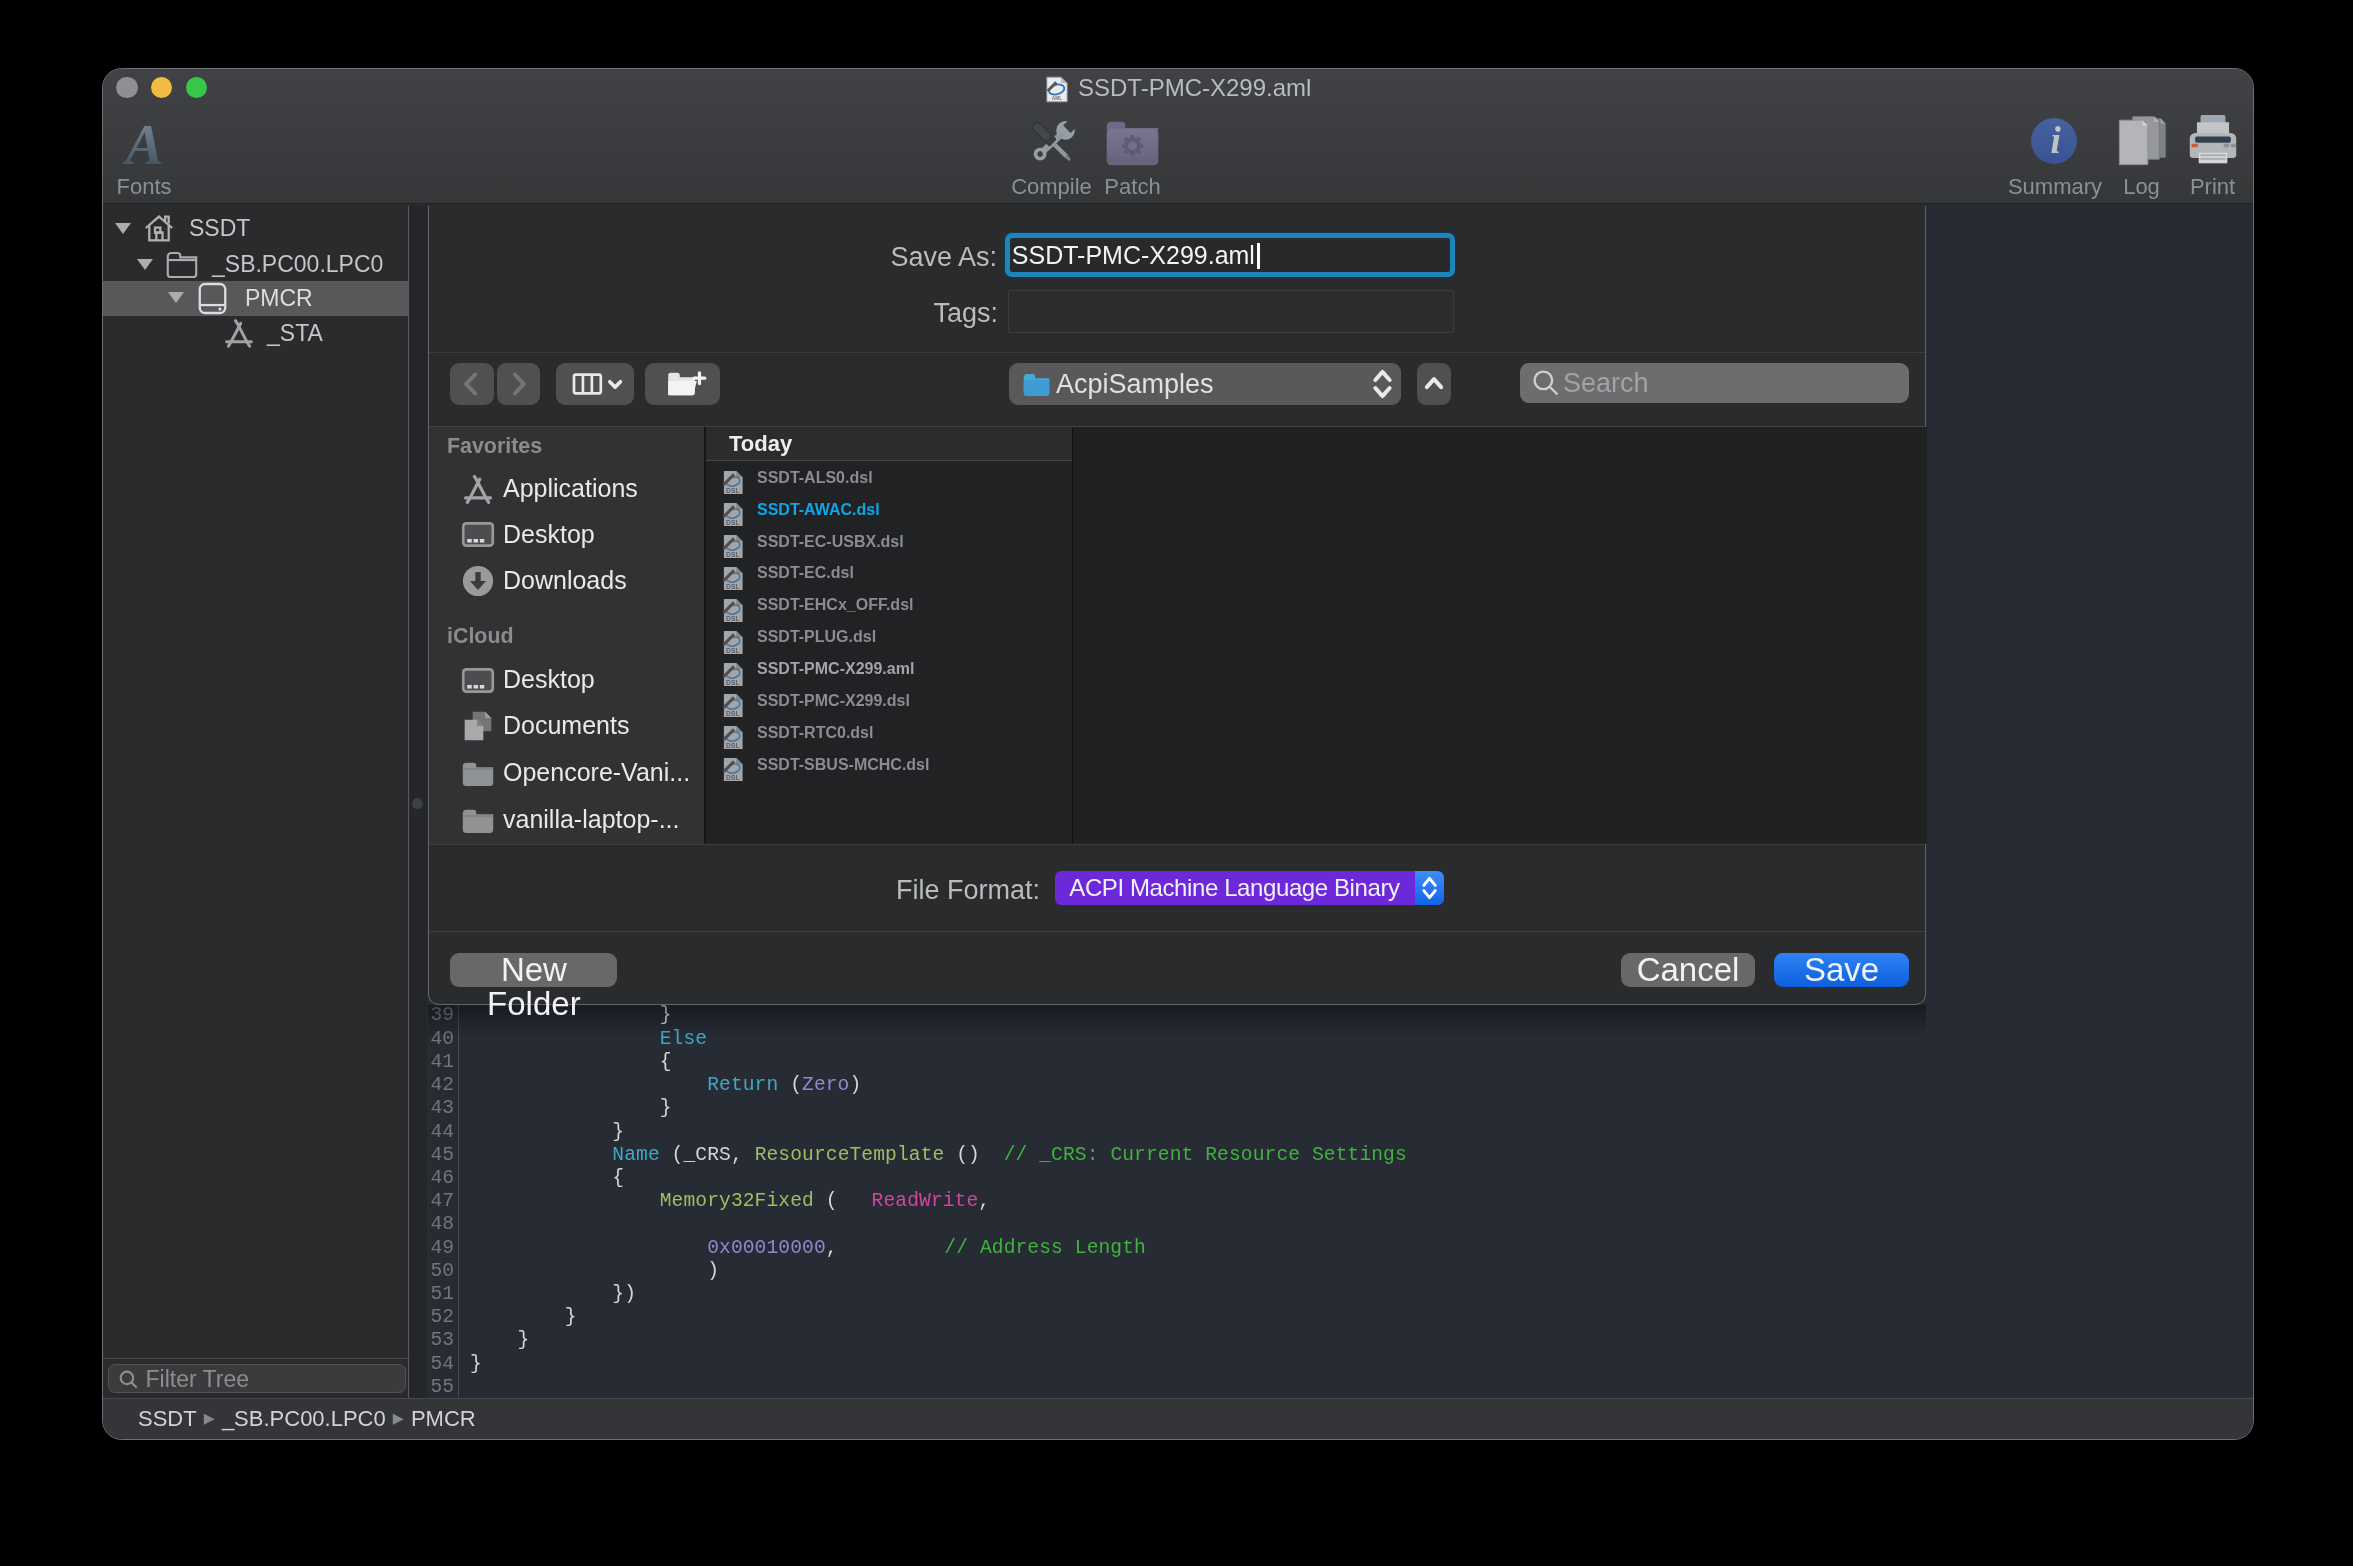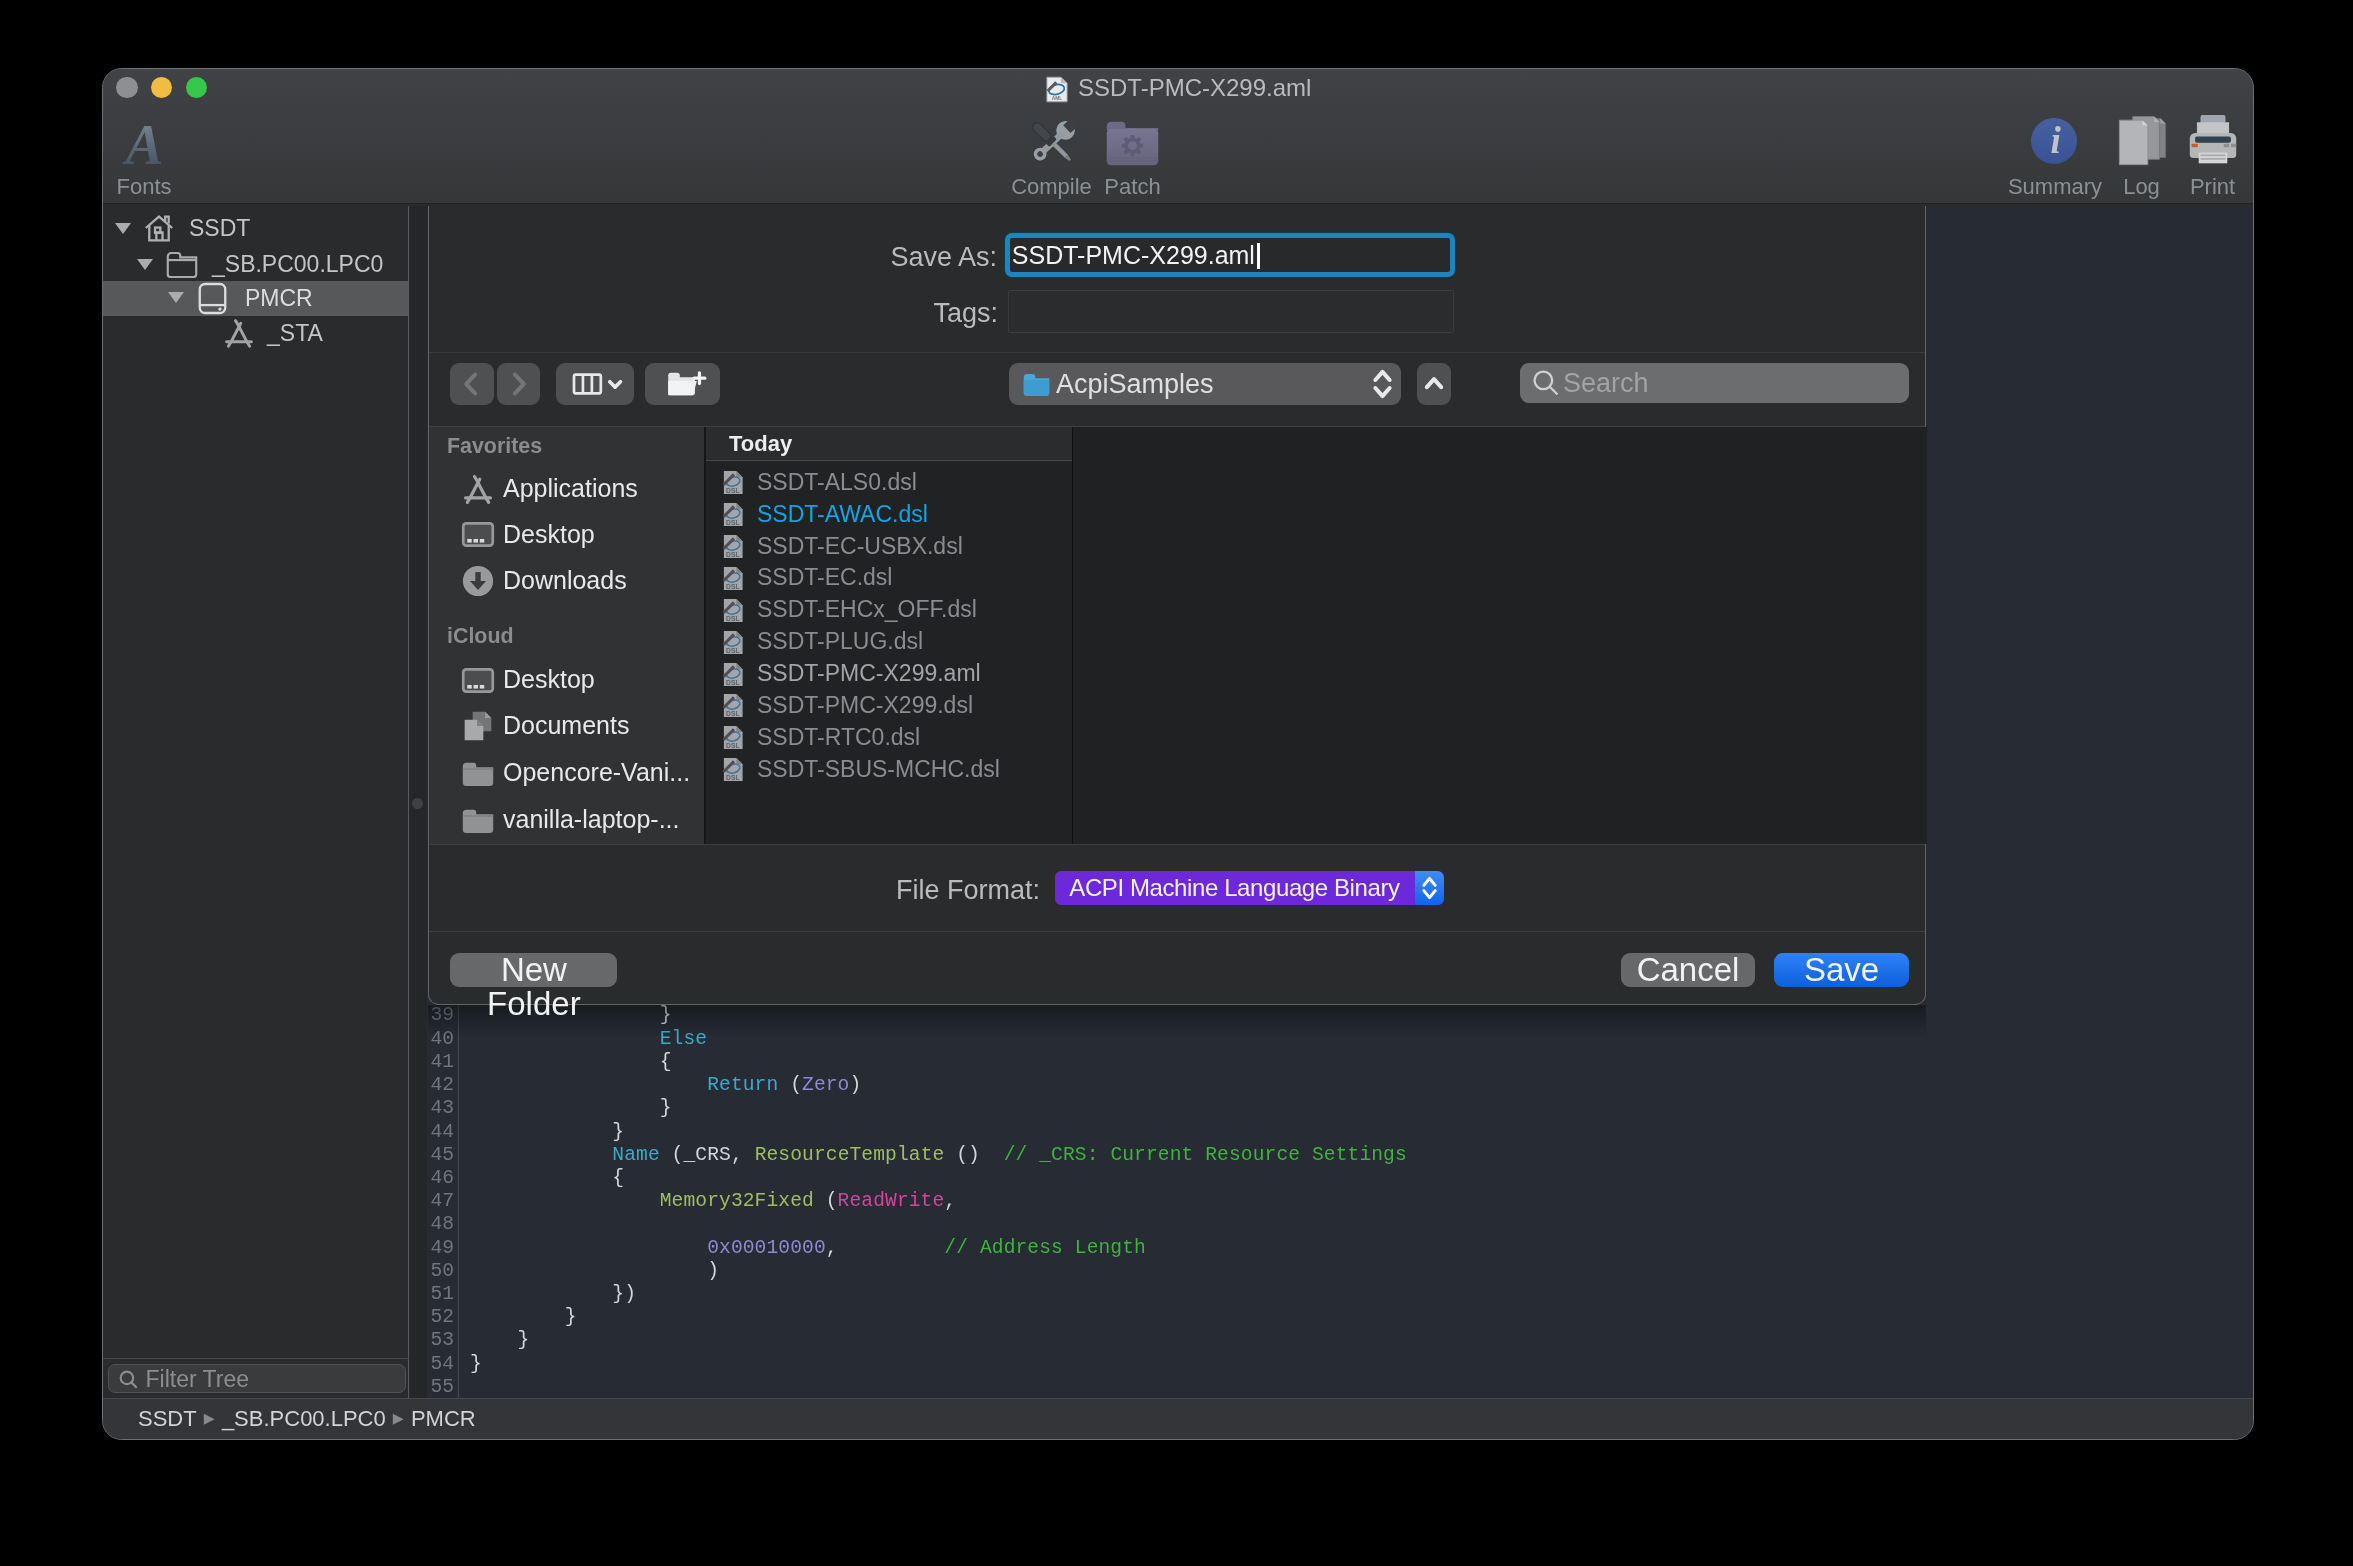--- a/index.html
+++ b/index.html
@@ -11,21 +11,21 @@
 #title{color:#b9bbbd;font-size:24px;font-weight:500;}
 #sidebar{left:0;top:137px;width:306px;height:1194px;background:#2a2b2d;border-right:1.8px solid #57585a;}
 .trow{position:absolute;left:0;width:100%;height:35px;}
 .tri{position:absolute;width:0;height:0;border-left:8.5px solid transparent;border-right:8.5px solid transparent;border-top:11.6px solid #aaacae;}
 .ttxt{position:absolute;color:#c3c5c7;font-size:23px;line-height:35px;}
 #editor{left:307px;top:137px;width:1844px;height:1194px;background:#262b34;}
 #estrip{left:307px;top:137px;width:17px;height:1194px;background:#24262a;}
 #gline{left:355px;top:137px;width:0.9px;height:1194px;background:#454a52;}
 .ln{position:absolute;width:39px;text-align:right;color:#70757d;font-family:"Liberation Mono",monospace;font-size:19.6px;line-height:23px;}
 .cl{position:absolute;left:367px;color:#d3d6da;font-family:"Liberation Mono",monospace;font-size:19.6px;line-height:23px;letter-spacing:0.1px;white-space:pre;}
-.k{color:#3fa8c6;}.t{color:#9fbe62;}.n{color:#9088d0;}.m{color:#d1459c;}.c{color:#3fb33c;}
+.k{color:#3fa8c6;}.t{color:#9fbe62;}.n{color:#9088d0;}.m{color:#d1459c;margin-left:34px;}.c{color:#3fb33c;}
 #status{left:0;top:1329px;width:100%;height:41px;background:#333538;border-top:0.9px solid #47484b;color:#d2d3d5;font-size:22px;line-height:39px;}
 .crumbsep{display:inline-block;color:#87898c;font-size:14.3px;vertical-align:2.7px;margin:0 7.1px;}
 #sheet{left:325px;top:137px;width:1498px;height:799px;background:#2a2b2c;border:0.9px solid #626365;border-top:none;
   border-radius:0 0 10.7px 10.7px;}
 .shlbl{position:absolute;color:#b9bbbd;font-size:27px;text-align:right;}
 #saveas{left:576px;top:27px;width:450px;height:44px;border-radius:7.1px;border:5.3px solid #1f84ba;background:#27292a;
   box-shadow:0 0 0 0.9px #0e3c55;}
 #saveas span{position:absolute;left:1.8px;top:1.8px;color:#f2f3f4;font-size:25px;line-height:30px;white-space:pre;}
 #cursor{position:absolute;left:247px;top:4.5px;width:2.7px;height:26px;background:#fdfdfd;}
 #tags{left:579px;top:84px;width:446px;height:43px;background:#2b2c2e;border:0.9px solid #3b3c3e;border-radius:1.8px;}
@@ -38,21 +38,21 @@
 #upbtn{left:988px;top:157px;width:34px;height:42px;border-radius:9px;background:#4f5052;}
 #search{left:1091px;top:157px;width:389px;height:40px;border-radius:9px;background:#6c6d6f;}
 #search .ptxt{position:absolute;left:43px;top:0;color:#a2a3a5;font-size:27px;line-height:40px;}
 #faves{left:0;top:221px;width:277px;height:417px;background:#313234;border-right:2.7px solid #161617;}
 .fhead{position:absolute;left:18px;color:#8a8c8e;font-size:21.4px;font-weight:600;}
 .frow{position:absolute;left:74px;color:#e8e9ea;font-size:25px;}
 #todayhead{left:277px;top:221px;width:366px;height:34px;background:#2b2c2e;border-bottom:0.9px solid #47474a;}
 #todayhead span{position:absolute;left:23px;color:#eceded;font-size:22px;font-weight:600;line-height:34px;}
 #todaylist{left:277px;top:255px;width:366px;height:383px;background:#212224;}
 #col2{left:643px;top:221px;width:855px;height:417px;background:#202123;border-left:1.8px solid #101011;}
-.file{position:absolute;left:51px;color:#8a8c8f;font-size:23px;white-space:nowrap;}
+.file{position:absolute;left:51px;color:#8a8c8f;font-size:16px;white-space:nowrap;font-weight:bold;}
 #fmtpopup{left:626px;top:665px;width:389px;height:34px;border-radius:6px;background:#6d28d9;}
 #fmtpopup .ptxt{position:absolute;left:14.3px;top:0;color:#f0f1f2;font-size:24px;line-height:34px;letter-spacing:-0.4px;}
 #fmtcap{position:absolute;right:0;top:0;width:29px;height:34px;border-radius:0 7.1px 7.1px 0;background:linear-gradient(#3f8df8,#1263eb);}
 .btn{position:absolute;top:747px;height:34px;border-radius:9px;background:#67686a;color:#f1f2f3;font-size:33px;text-align:center;line-height:34px;}
 #filterwrap{left:0;top:1152px;width:306px;height:42px;border-top:1.8px solid #454648;}
 #filter{position:absolute;left:4.5px;top:5.3px;width:298px;height:29px;border-radius:7.1px;background:#3a3b3d;border:0.9px solid #505254;color:#8b8d8f;font-size:23px;line-height:28px;}
 </style></head><body>
 <div id="win" class="a">
 
 <div id="tbar" class="a"></div>

